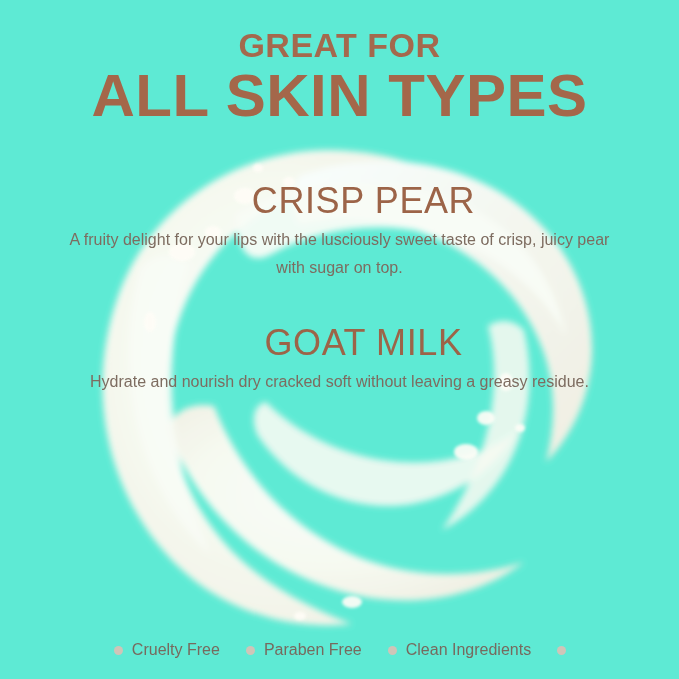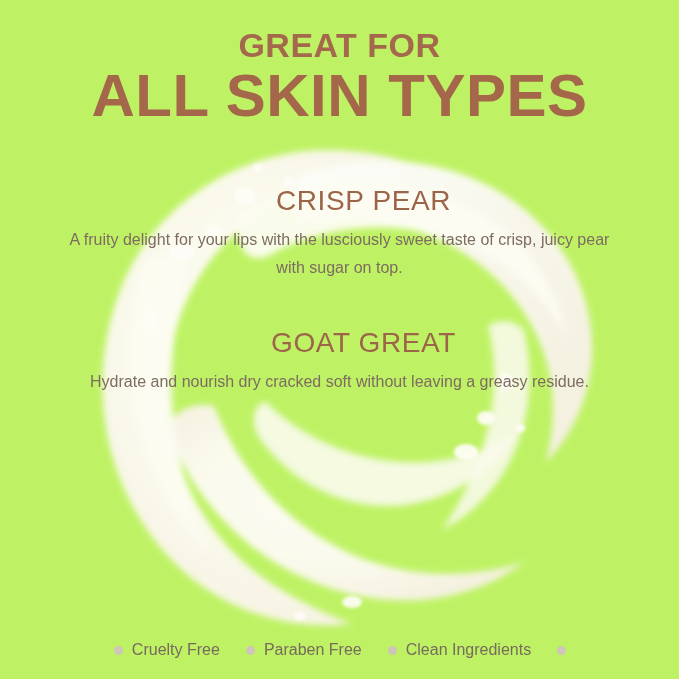--- a/index.html
+++ b/index.html
@@ -11,21 +11,21 @@
     height: 679px;
     background: #f1e8dc;
     font-family: "Liberation Sans", sans-serif;
     overflow: hidden;
   }
 
   #poster {
     position: relative;
     width: 679px;
     height: 679px;
-    background: #bef264;
+    background: #5eead4;
     overflow: hidden;
   }
 
   
   #splash-layer {
     position: absolute;
     left: 0;
     top: 0;
     width: 679px;
     height: 679px;
@@ -80,21 +80,21 @@
   .section {
     width: 100%;
     text-align: center;
   }
 
   .section + .section {
     margin-top: 44px;
   }
 
   .section-title {
-    font-size: 28px;
+    font-size: 36px;
     line-height: 33px;
     font-weight: 400;
     letter-spacing: 0.6px;
     color: #9c6448;
     margin: 0 0 9px 0;
     padding-left: 48px;
   }
 
   .section-desc {
     font-size: 16px;
@@ -240,21 +240,21 @@
     </div>
 
     <div class="sections">
 
       <div class="section">
         <div class="section-title">CRISP PEAR</div>
         <div class="section-desc">A fruity delight for your lips with the lusciously sweet taste of crisp, juicy pear with sugar on top.</div>
       </div>
 
       <div class="section">
-        <div class="section-title">GOAT GREAT</div>
+        <div class="section-title">GOAT MILK</div>
         <div class="section-desc" style="max-width:500px;">Hydrate and nourish dry cracked soft without leaving a greasy residue.</div>
       </div>
 
 
     </div>
 
     <div class="footer-badges">
 
       <div class="badge">
         <span class="badge-dot"></span>

